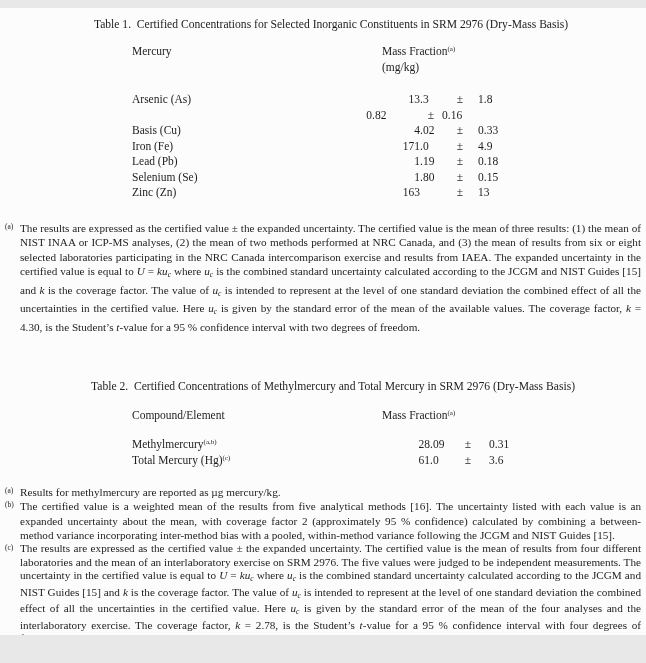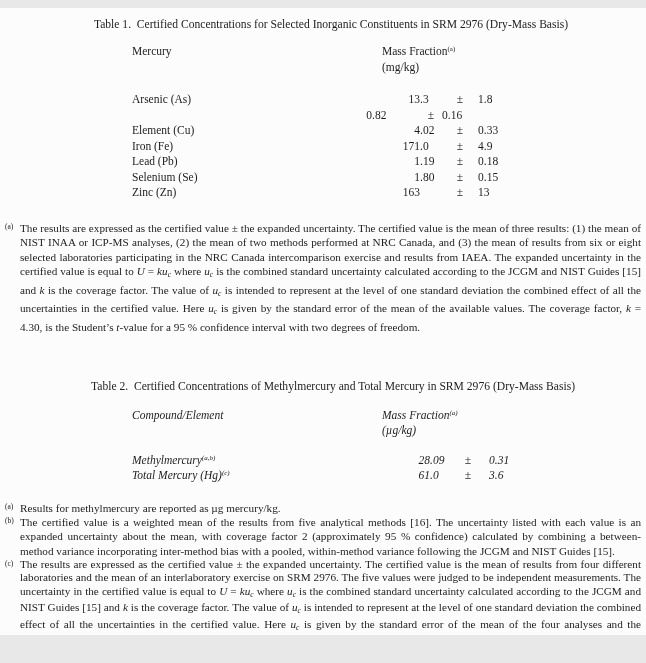--- a/index.html
+++ b/index.html
@@ -9,21 +9,21 @@
     font-family:"Liberation Serif","DejaVu Serif",serif;
     font-size:11.5px;
   }
   .table-title { text-align:center; white-space:pre-wrap; line-height:15px; font-size:11.6px;padding-left:20px; }
   .t1 { margin-top:9px; padding-left:16px; }
   .t2 { margin-top:44px; }
 
   .dt { margin-left:132px; }
   .dt-grid { display:grid; line-height:15.5px; }
   .dt1 .dt-grid { grid-template-columns:240px 48px 22px 36px 45px; }
-  .dt2 .dt-grid { grid-template-columns:250px 48px 22px 32px 50px;font-style:italic; }
+  .dt2 .dt-grid { grid-template-columns:250px 48px 22px 32px 50px; }
   .dt1 .dt-head { margin-top:12px; }
   .dt2 .dt-head { margin-top:14px; }
   .c-mass { grid-column:2 / 6; text-align:left; }
   .dt1 .c-mass { padding-left:10px; }
   .dt1 .dt-rows { margin-top:17px; }
   .dt2 .dt-rows { margin-top:14px; }
   .c-int  { text-align:right; }
   .c-frac { text-align:left; }
   .c-pm   { text-align:center; }
   .c-unc  { text-align:left; }
@@ -69,21 +69,21 @@
           <span class="c-pm">±</span>
           <span class="c-unc">1.8</span>
         </div>
         <div class="dt-grid trow">
           <span class="c-int">0</span>
           <span class="c-frac">.82</span>
           <span class="c-pm">±</span>
           <span class="c-unc">0.16</span>
         </div>
         <div class="dt-grid trow">
-          <span class="c-label">Element (Cu)</span>
+          <span class="c-label">Basis (Cu)</span>
           <span class="c-int">4</span>
           <span class="c-frac">.02</span>
           <span class="c-pm">±</span>
           <span class="c-unc">0.33</span>
         </div>
         <div class="dt-grid trow">
           <span class="c-label">Iron (Fe)</span>
           <span class="c-int">171</span>
           <span class="c-frac">.0</span>
           <span class="c-pm">±</span>
@@ -117,24 +117,20 @@
       <div class="fn"><span class="marker">(a)</span>The results are expressed as the certified value ± the expanded uncertainty.  The certified value is the mean of three results: (1) the mean of NIST INAA or ICP-MS analyses, (2) the mean of two methods performed at NRC Canada, and (3) the mean of results from six or eight selected laboratories participating in the NRC Canada intercomparison exercise and results from IAEA.  The expanded uncertainty in the certified value is equal to <span class="it">U</span> = <span class="it">ku</span><span class="it sub">c</span> where <span class="it">u</span><span class="it sub">c</span> is the combined standard uncertainty calculated according to the JCGM and NIST Guides [15] and <span class="it">k</span> is the coverage factor.  The value of <span class="it">u</span><span class="it sub">c</span> is intended to represent at the level of one standard deviation the combined effect of all the uncertainties in the certified value. Here <span class="it">u</span><span class="it sub">c</span> is given by the standard error of the mean of the available values.  The coverage factor, <span class="it">k</span> = 4.30, is the Student’s <span class="it">t</span>-value for a 95 % confidence interval with two degrees of freedom.</div>
     </div>
 
   <div class="table-title t2">Table 2.  Certified Concentrations of Methylmercury and Total Mercury in SRM 2976 (Dry-Mass Basis)</div>
 
   <div class="dt dt2">
     <div class="dt-grid dt-head">
       <span class="c-label">Compound/Element</span>
       <span class="c-mass"><span>Mass Fraction</span><sup class="hnote">(a)</sup></span>
     </div>
-    <div class="dt-grid dt-unit">
-      <span class="c-label"></span>
-      <span class="c-mass">(µg/kg)</span>
-    </div>
     <div class="dt-rows">
         <div class="dt-grid trow">
           <span class="c-label">Methylmercury<sup class="rnote">(a,b)</sup></span>
           <span class="c-int">28</span>
           <span class="c-frac">.09</span>
           <span class="c-pm">±</span>
           <span class="c-unc">0.31</span>
         </div>
         <div class="dt-grid trow">
           <span class="c-label">Total Mercury (Hg)<sup class="rnote">(c)</sup></span>

